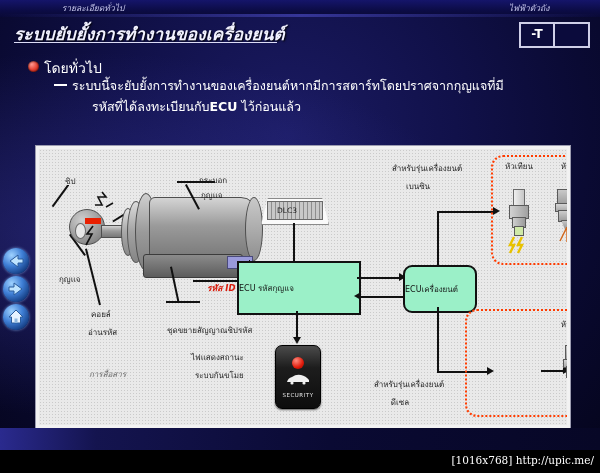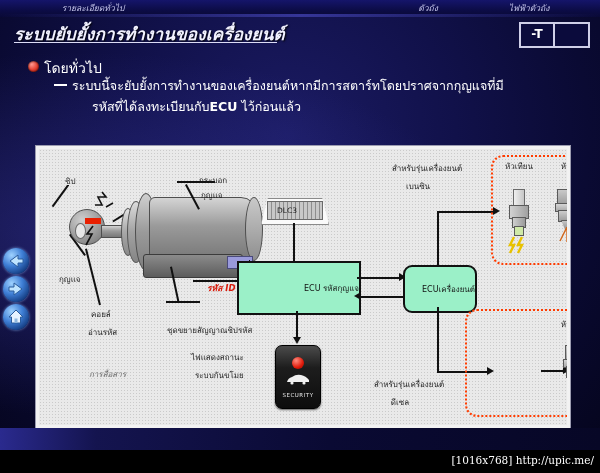--- a/index.html
+++ b/index.html
@@ -70,21 +70,21 @@
 
   .line{position:absolute;background:#111;}
   .hl{height:2px;} .vl{width:2px;}
   .thinline{position:absolute;background:#111;}
 
   .arrowR{position:absolute;width:0;height:0;border-top:4px solid transparent;border-bottom:4px solid transparent;border-left:7px solid #111;}
   .arrowL{position:absolute;width:0;height:0;border-top:4px solid transparent;border-bottom:4px solid transparent;border-right:7px solid #111;}
   .arrowD{position:absolute;width:0;height:0;border-left:4px solid transparent;border-right:4px solid transparent;border-top:7px solid #111;}
 
   .gbox{position:absolute;background:#9bf0c8;border:2px solid #111;
-    display:flex;align-items:center;justify-content:flex-end;
+    display:flex;align-items:center;justify-content:flex-start;
     font-size:8px;color:#111;text-align:center;}
   .gbox.round{border-radius:9px;}
 
   .dotbox{position:absolute;border:2px dotted #ff3c00;border-radius:12px;}
 
   
   .cyl-body{position:absolute;background:linear-gradient(#d4d4d4,#9a9a9a 45%,#777 100%);border:1px solid #4e4e4e;}
   .chip{position:absolute;width:34px;height:34px;border-radius:50%;
     background:radial-gradient(circle at 36% 30%,#cfcfcf,#8d8d8d 70%,#6e6e6e);border:1px solid #4e4e4e;}
 
@@ -108,21 +108,20 @@
 <body>
 
 <div id="app">
 
   <div class="slide"></div>
   <div class="slide-vign"></div>
 
   <div class="topbar">
     <div class="tabs">
       <div class="tab" style="left:34px;width:118px;"><span>รายละเอียดทั่วไป</span></div>
-      <div class="tab" style="left:390px;width:76px;"><span>ตัวถัง</span></div>
       <div class="tab" style="left:476px;width:106px;"><span>ไฟฟ้าตัวถัง</span></div>
     </div>
     <div class="topbar-sheen"></div>
   </div>
 
   <div class="title">ระบบยับยั้งการทำงานของเครื่องยนต์</div>
   <div class="title-rule"></div>
 
   <div class="codebox" id="code-a">-T</div>
   <div class="codebox" id="code-b"></div>

